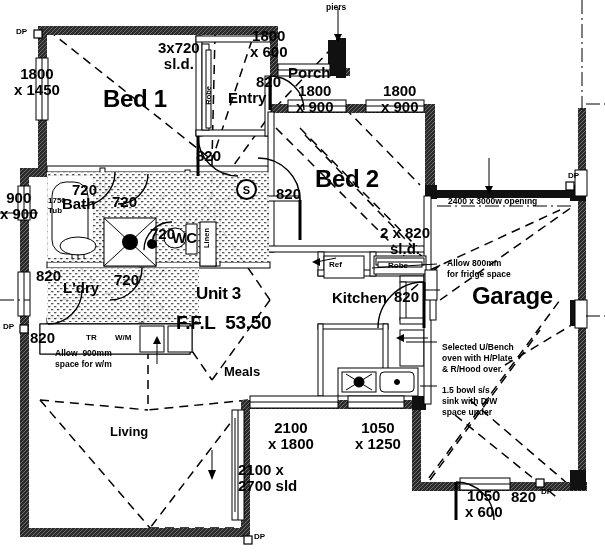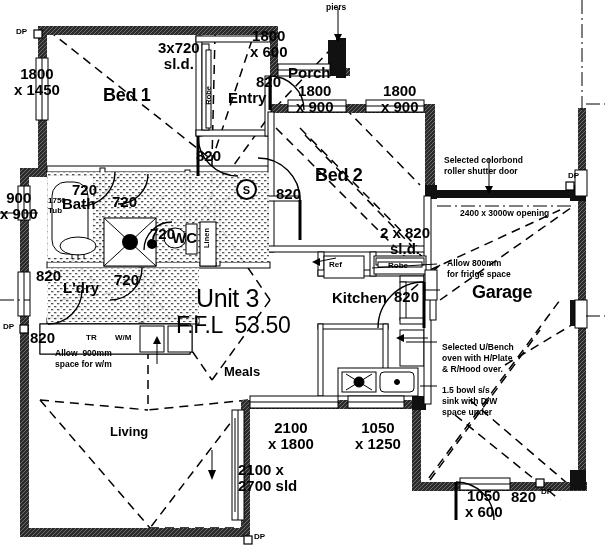--- a/index.html
+++ b/index.html
@@ -1,25 +1,25 @@
 <!DOCTYPE html>
 <html><head>
 <meta charset="utf-8">
 <style>
   html,body{margin:0;padding:0;background:#ffffff;}
   body{font-family:"Liberation Sans",sans-serif;}
   #plan{position:relative;width:605px;height:559px;background:#ffffff;overflow:hidden;}
   #plan svg{position:absolute;left:0;top:0;}
   .lbl{position:absolute;color:#000;font-family:"Liberation Sans",sans-serif;white-space:pre;line-height:1.06;}
   .room{font-weight:bold;}
-  .r-xl{font-size:18px;letter-spacing:-0.3px;}
+  .r-xl{font-size:24px;letter-spacing:-0.3px;}
   .r-lg{font-size:15px;}
   .r-md{font-size:13px;}
-  .unit{font-weight:normal;font-size:25px;letter-spacing:-0.4px;}
-  .ffl{font-weight:normal;font-size:23px;letter-spacing:-0.3px;}
+  .unit{font-weight:bold;font-size:17px;letter-spacing:-0.4px;}
+  .ffl{font-weight:bold;font-size:19px;letter-spacing:-0.3px;}
   .dim{font-size:15px;font-weight:bold;text-align:center;}
   .note{font-size:8.5px;font-weight:bold;line-height:1.28;}
   .tiny{font-size:8px;font-weight:bold;}
   .vert{writing-mode:vertical-rl;transform:rotate(180deg);font-size:7.5px;font-weight:bold;}
   .smoke{position:absolute;width:17px;height:17px;border:2.5px solid #000;border-radius:50%;
          display:flex;align-items:center;justify-content:center;font-size:11px;font-weight:bold;background:#fff;}
 </style>
 </head>
 <body>
 
@@ -349,23 +349,21 @@
   <div class="lbl dim" style="left:72px;top:182px;">720</div>
   <div class="lbl dim" style="left:112px;top:194px;">720</div>
   <div class="lbl dim" style="left:150px;top:226px;">720</div>
   <div class="lbl dim" style="left:114px;top:272px;">720</div>
   <div class="lbl dim" style="left:158px;top:40px;">3x720
 sl.d.</div>
   <div class="lbl dim" style="left:380px;top:225px;">2 x 820
 sl.d.</div>
 
   <div class="lbl note" style="left:326px;top:2px;">piers</div>
-  <div class="lbl note" style="left:444px;top:155px;">Selected colorbond
-roller shutter door</div>
-  <div class="lbl note" style="left:460px;top:196px;margin-top:12px;">2400 x 3000w opening</div>
+  <div class="lbl note" style="left:448px;top:196px;">2400 x 3000w opening</div>
   <div class="lbl note" style="left:447px;top:258px;">Allow 800mm
 for fridge space</div>
   <div class="lbl note" style="left:442px;top:342px;">Selected U/Bench
 oven with H/Plate
 &amp; R/Hood over.</div>
   <div class="lbl note" style="left:442px;top:385px;">1.5 bowl s/s
 sink with D/W
 space under</div>
   <div class="lbl note" style="left:55px;top:348px;">Allow  900mm
 space for w/m</div>

